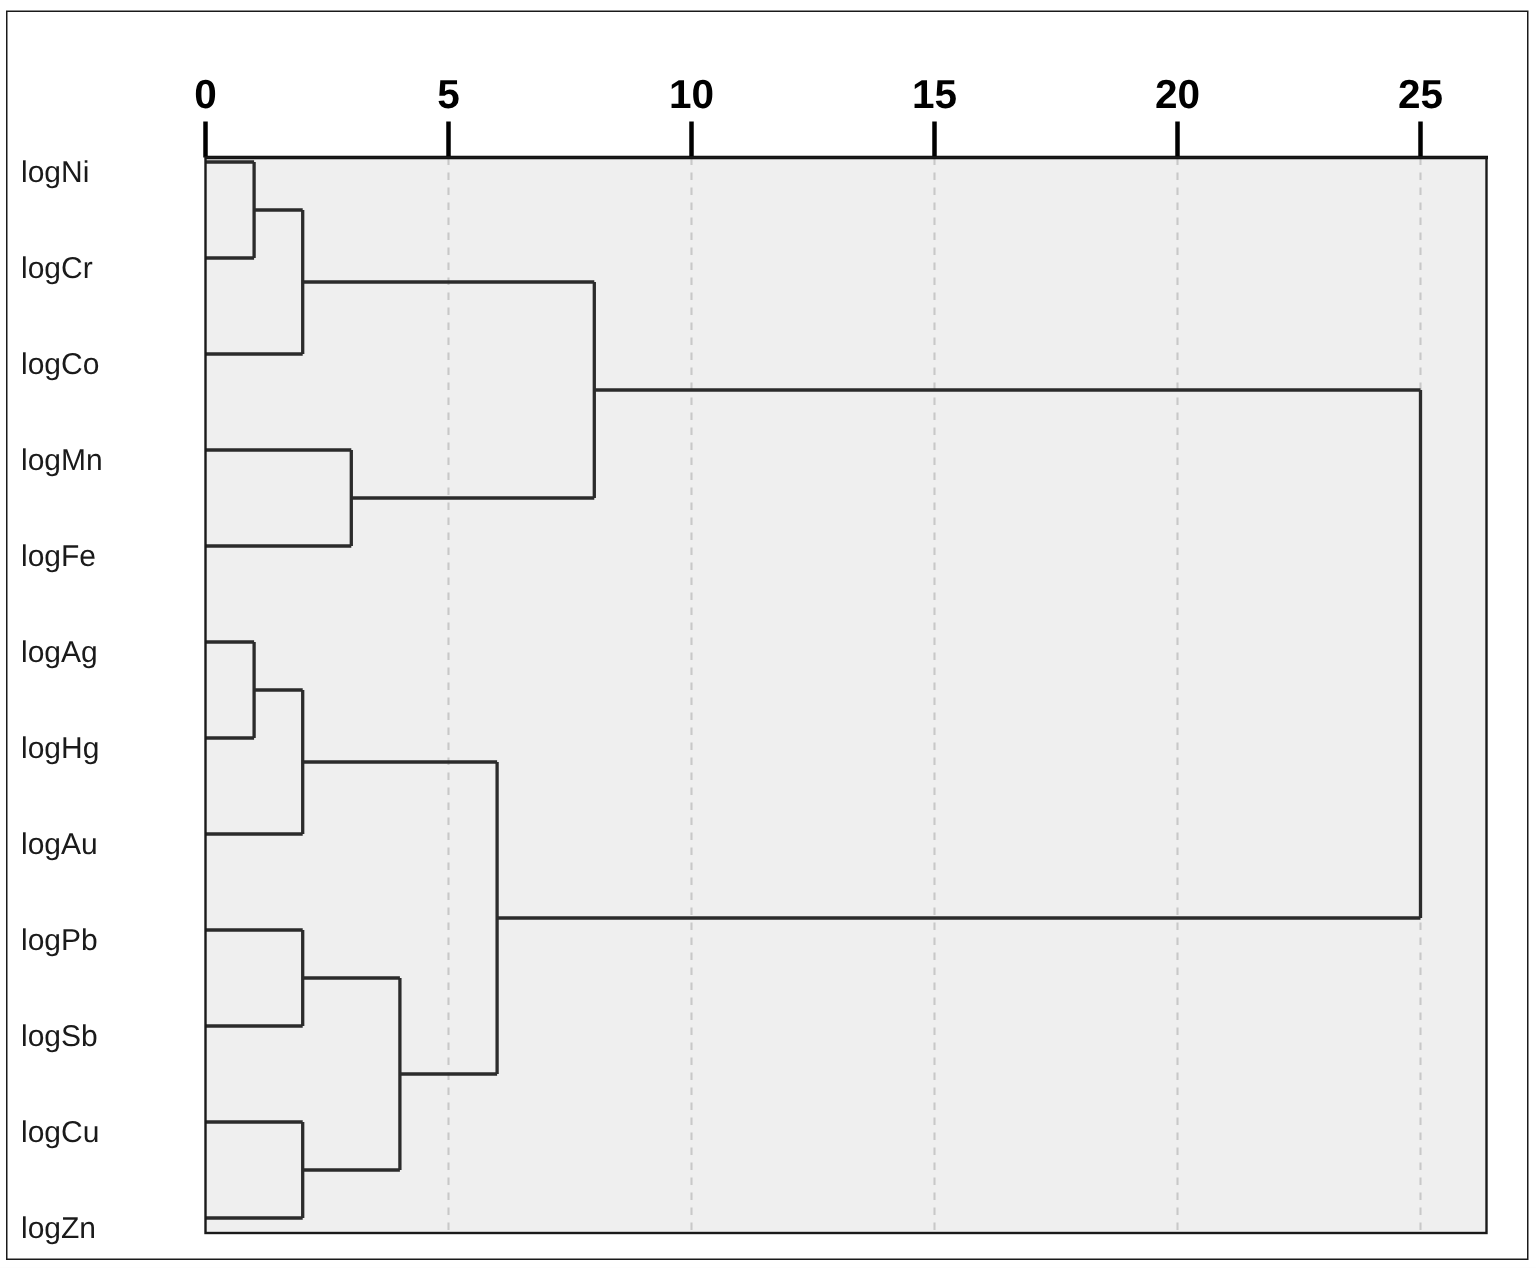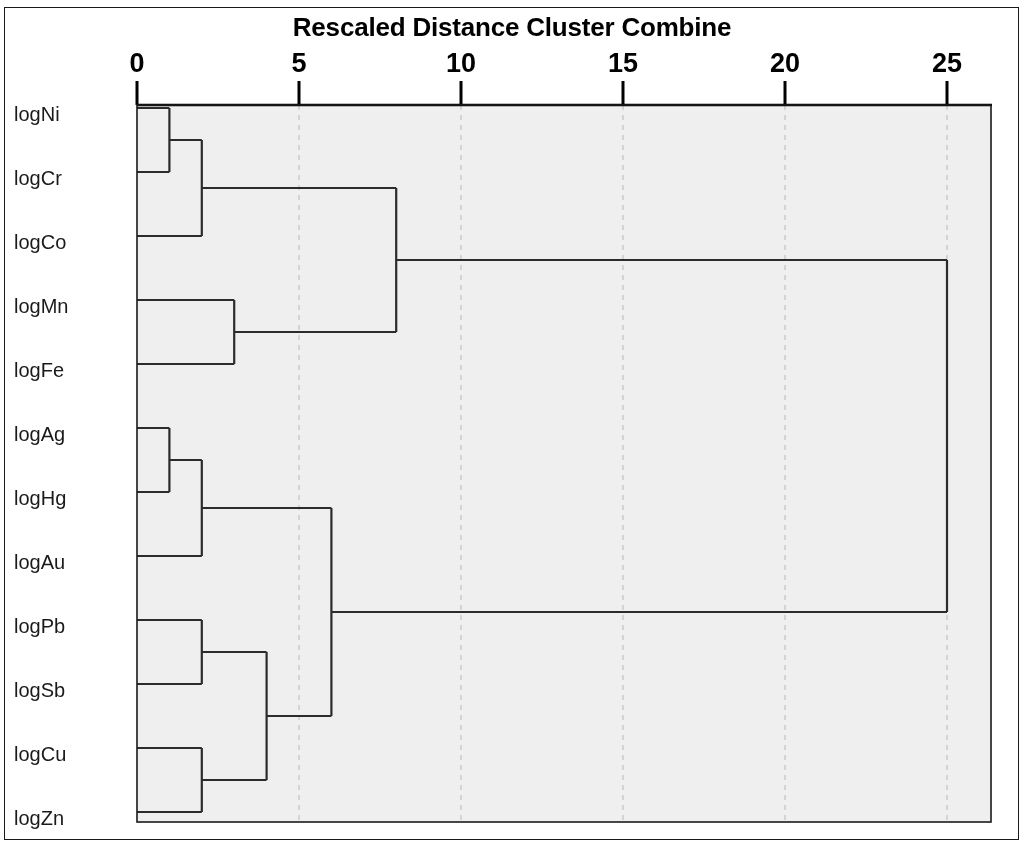--- a/index.html
+++ b/index.html
@@ -62,21 +62,20 @@
     text-anchor: start;
   }
 </style>
 </head>
 <body>
 
 <div id="figure">
 
   <div class="outer-frame"></div>
 
-  <div class="chart-title">Rescaled Distance Cluster Combine</div>
 
   <svg id="svg-root" viewBox="0 0 1024 845">
     <g id="plot-bg-group">
         <rect x="137" y="105" width="854" height="717" fill="#efefef"></rect>
       </g>
     <g id="grid-group">
         <line x1="299" y1="105" x2="299" y2="822" stroke="#c8c8c8" stroke-width="1.4" stroke-dasharray="5,5"></line>
         <line x1="461" y1="105" x2="461" y2="822" stroke="#c8c8c8" stroke-width="1.4" stroke-dasharray="5,5"></line>
         <line x1="623" y1="105" x2="623" y2="822" stroke="#c8c8c8" stroke-width="1.4" stroke-dasharray="5,5"></line>
         <line x1="785" y1="105" x2="785" y2="822" stroke="#c8c8c8" stroke-width="1.4" stroke-dasharray="5,5"></line>

